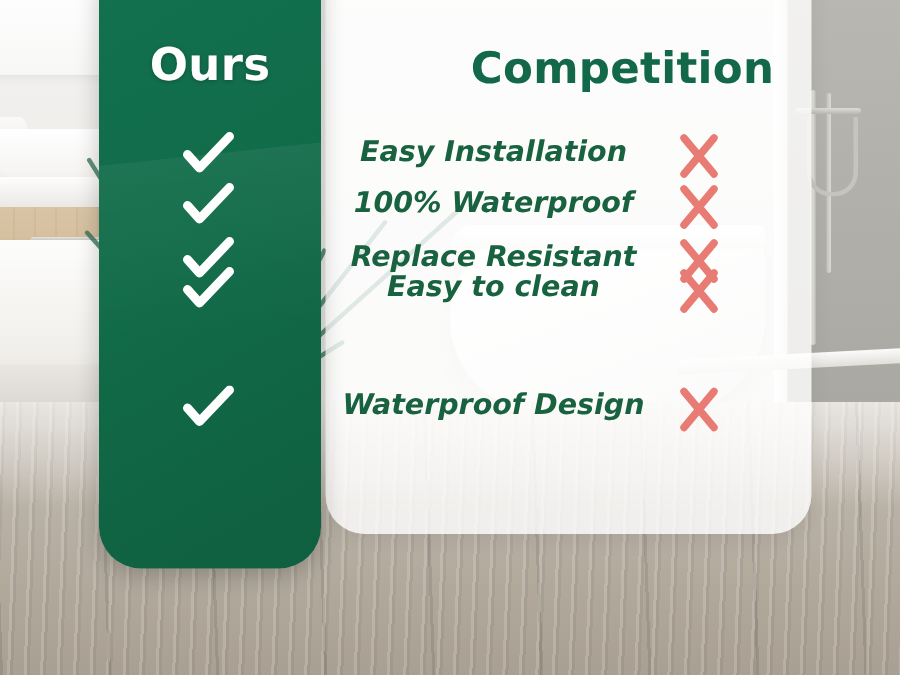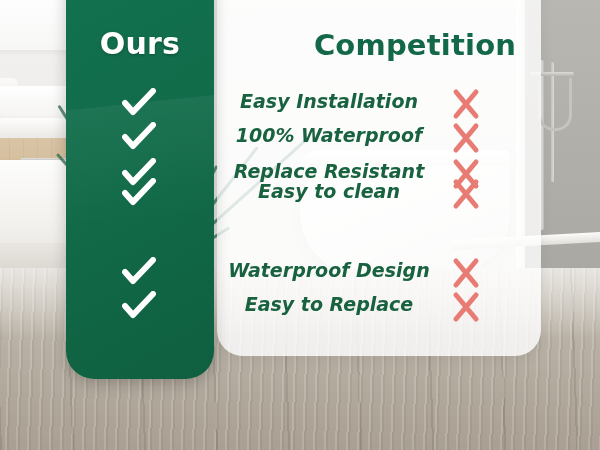--- a/index.html
+++ b/index.html
@@ -348,28 +348,15 @@
             <path d="M3 15 L11 24 L31 3" fill="none" stroke="#FFFFFF" stroke-width="6" stroke-linecap="round" stroke-linejoin="round"></path>
           </svg>
         </div>
         <div class="feature-label">Waterproof Design</div>
         <div class="cross">
           <svg width="32" height="32" viewBox="0 0 32 32">
             <path d="M6 4 L26 28 M26 4 L6 28" fill="none" stroke="#E87C74" stroke-width="5" stroke-linecap="round"></path>
           </svg>
         </div>
       </div>
-      <div class="row" style="top: 291px;">
-        <div class="check">
-          <svg width="34" height="30" viewBox="0 0 34 30">
-            <path d="M3 15 L11 24 L31 3" fill="none" stroke="#FFFFFF" stroke-width="6" stroke-linecap="round" stroke-linejoin="round"></path>
-          </svg>
-        </div>
-        <div class="feature-label">Easy to Replace</div>
-        <div class="cross">
-          <svg width="32" height="32" viewBox="0 0 32 32">
-            <path d="M6 4 L26 28 M26 4 L6 28" fill="none" stroke="#E87C74" stroke-width="5" stroke-linecap="round"></path>
-          </svg>
-        </div>
-      </div>
     </div>
 
 </div>
 
 </body></html>

